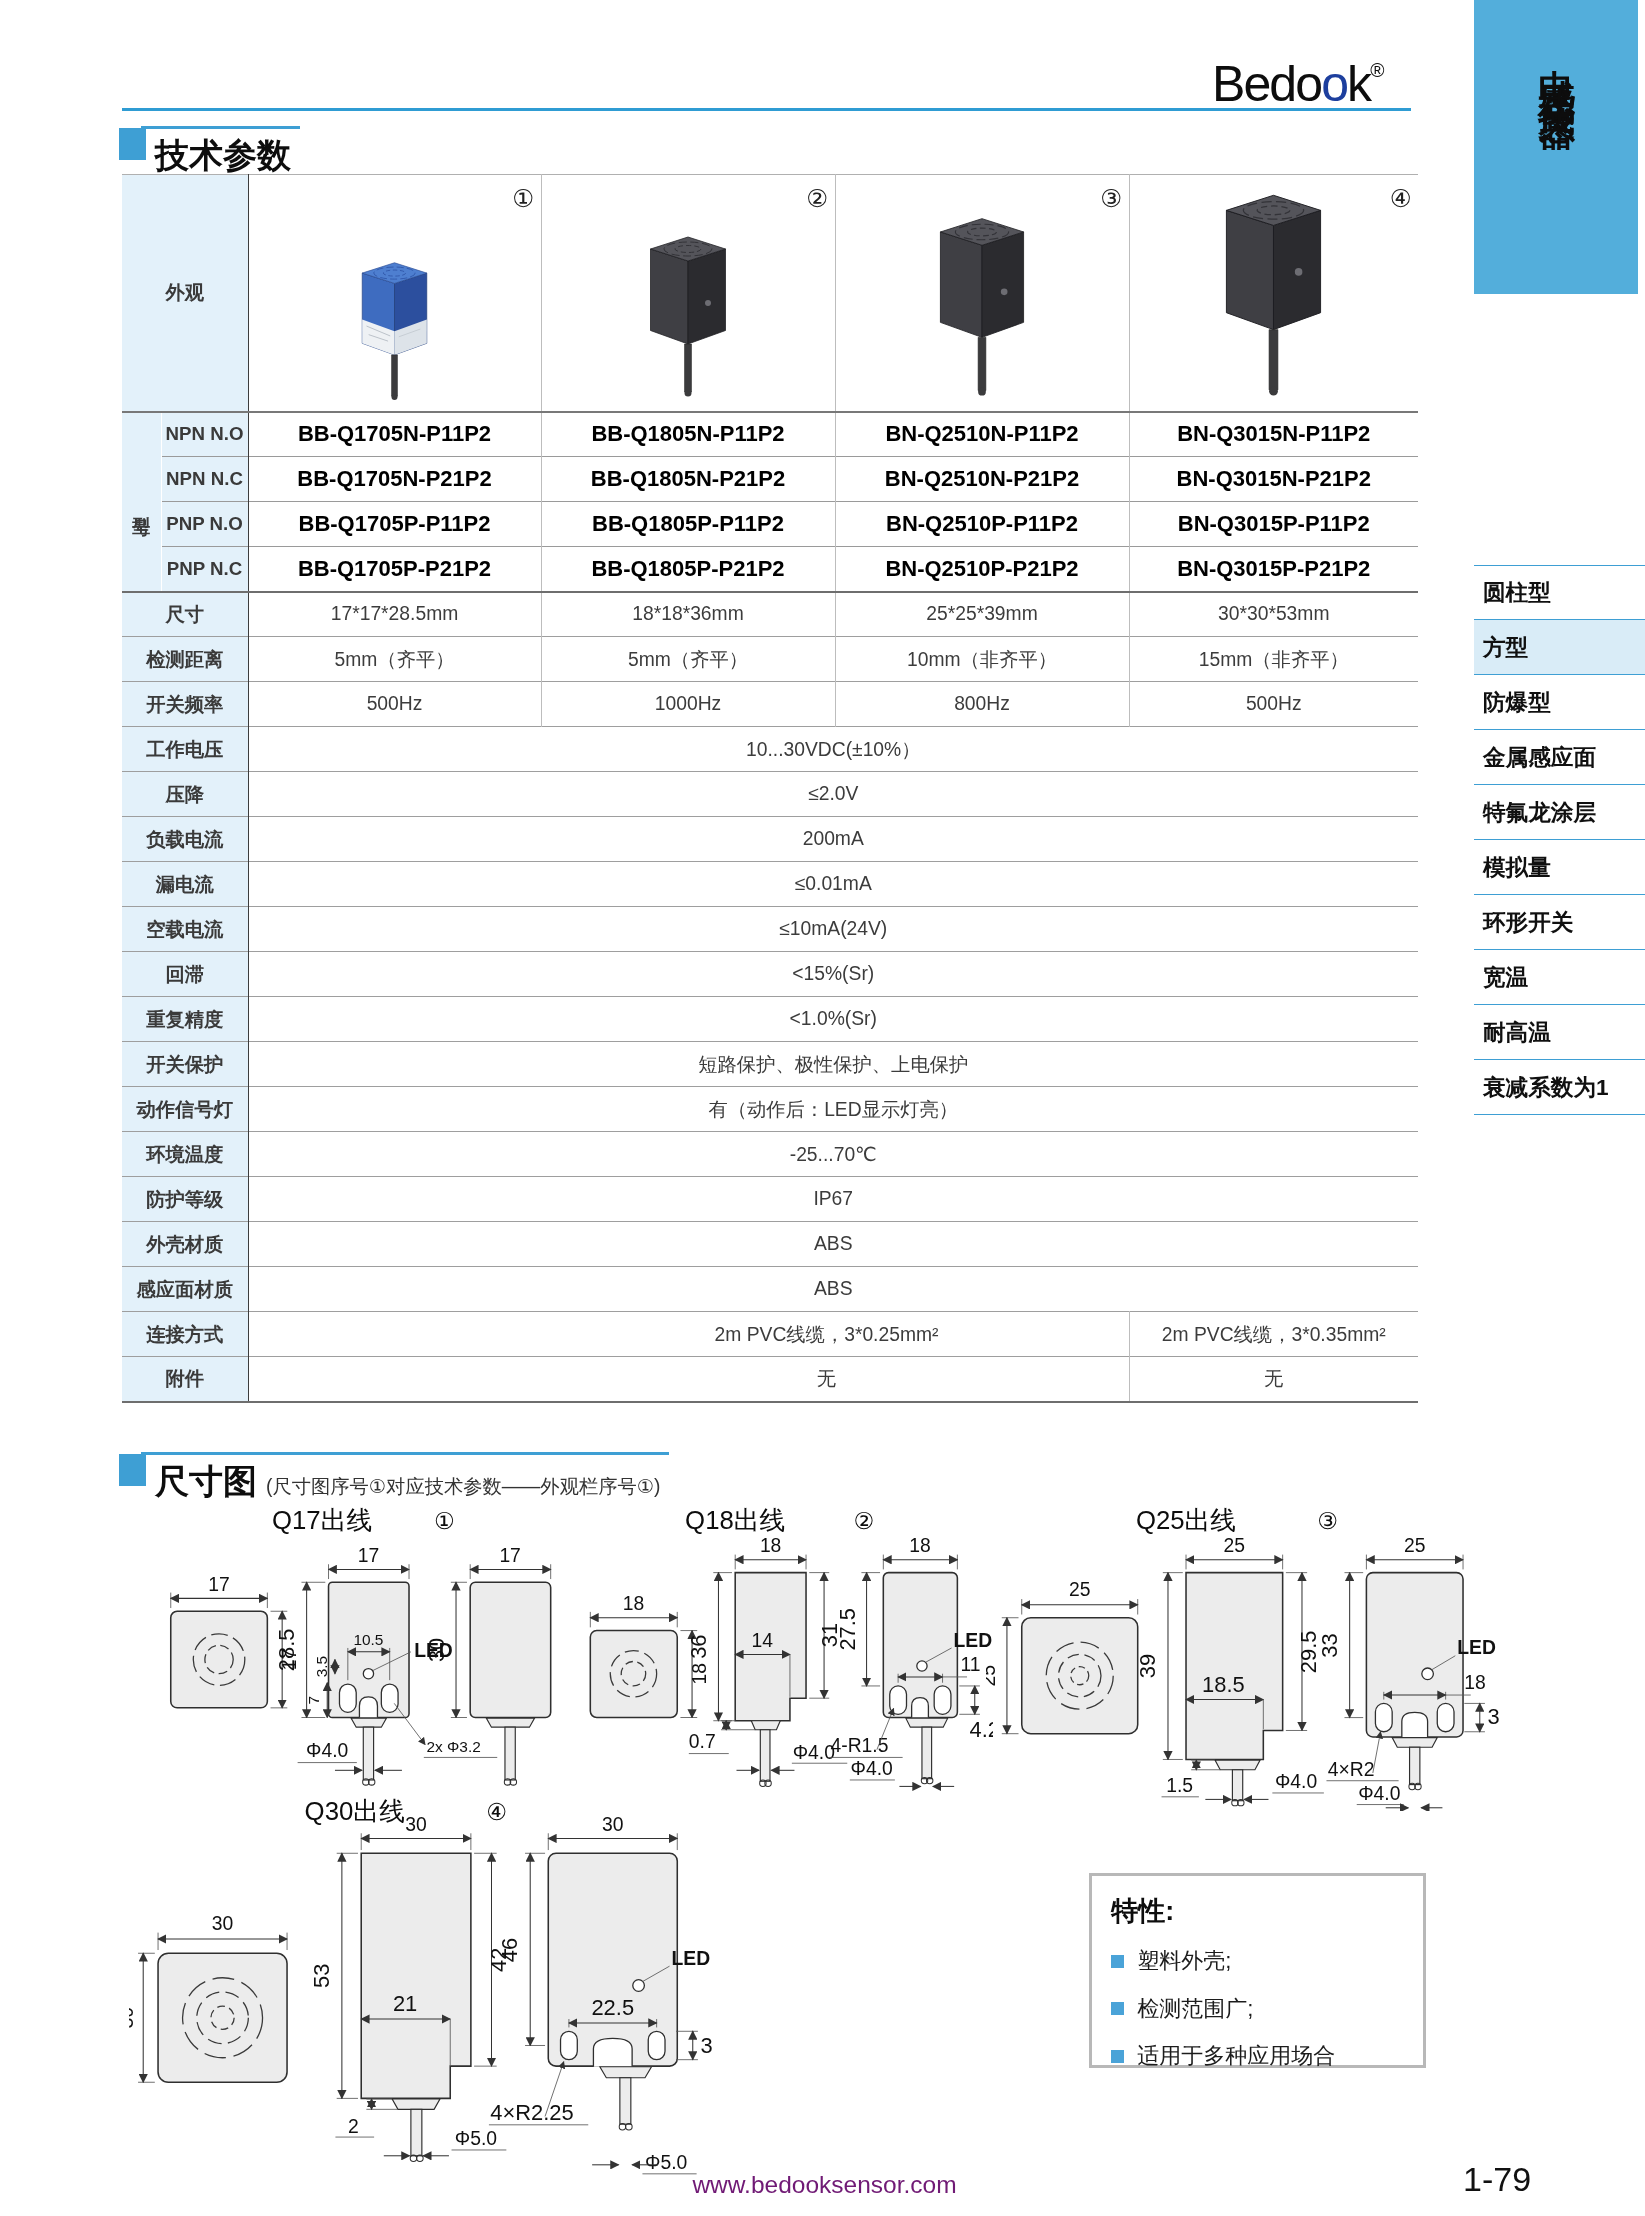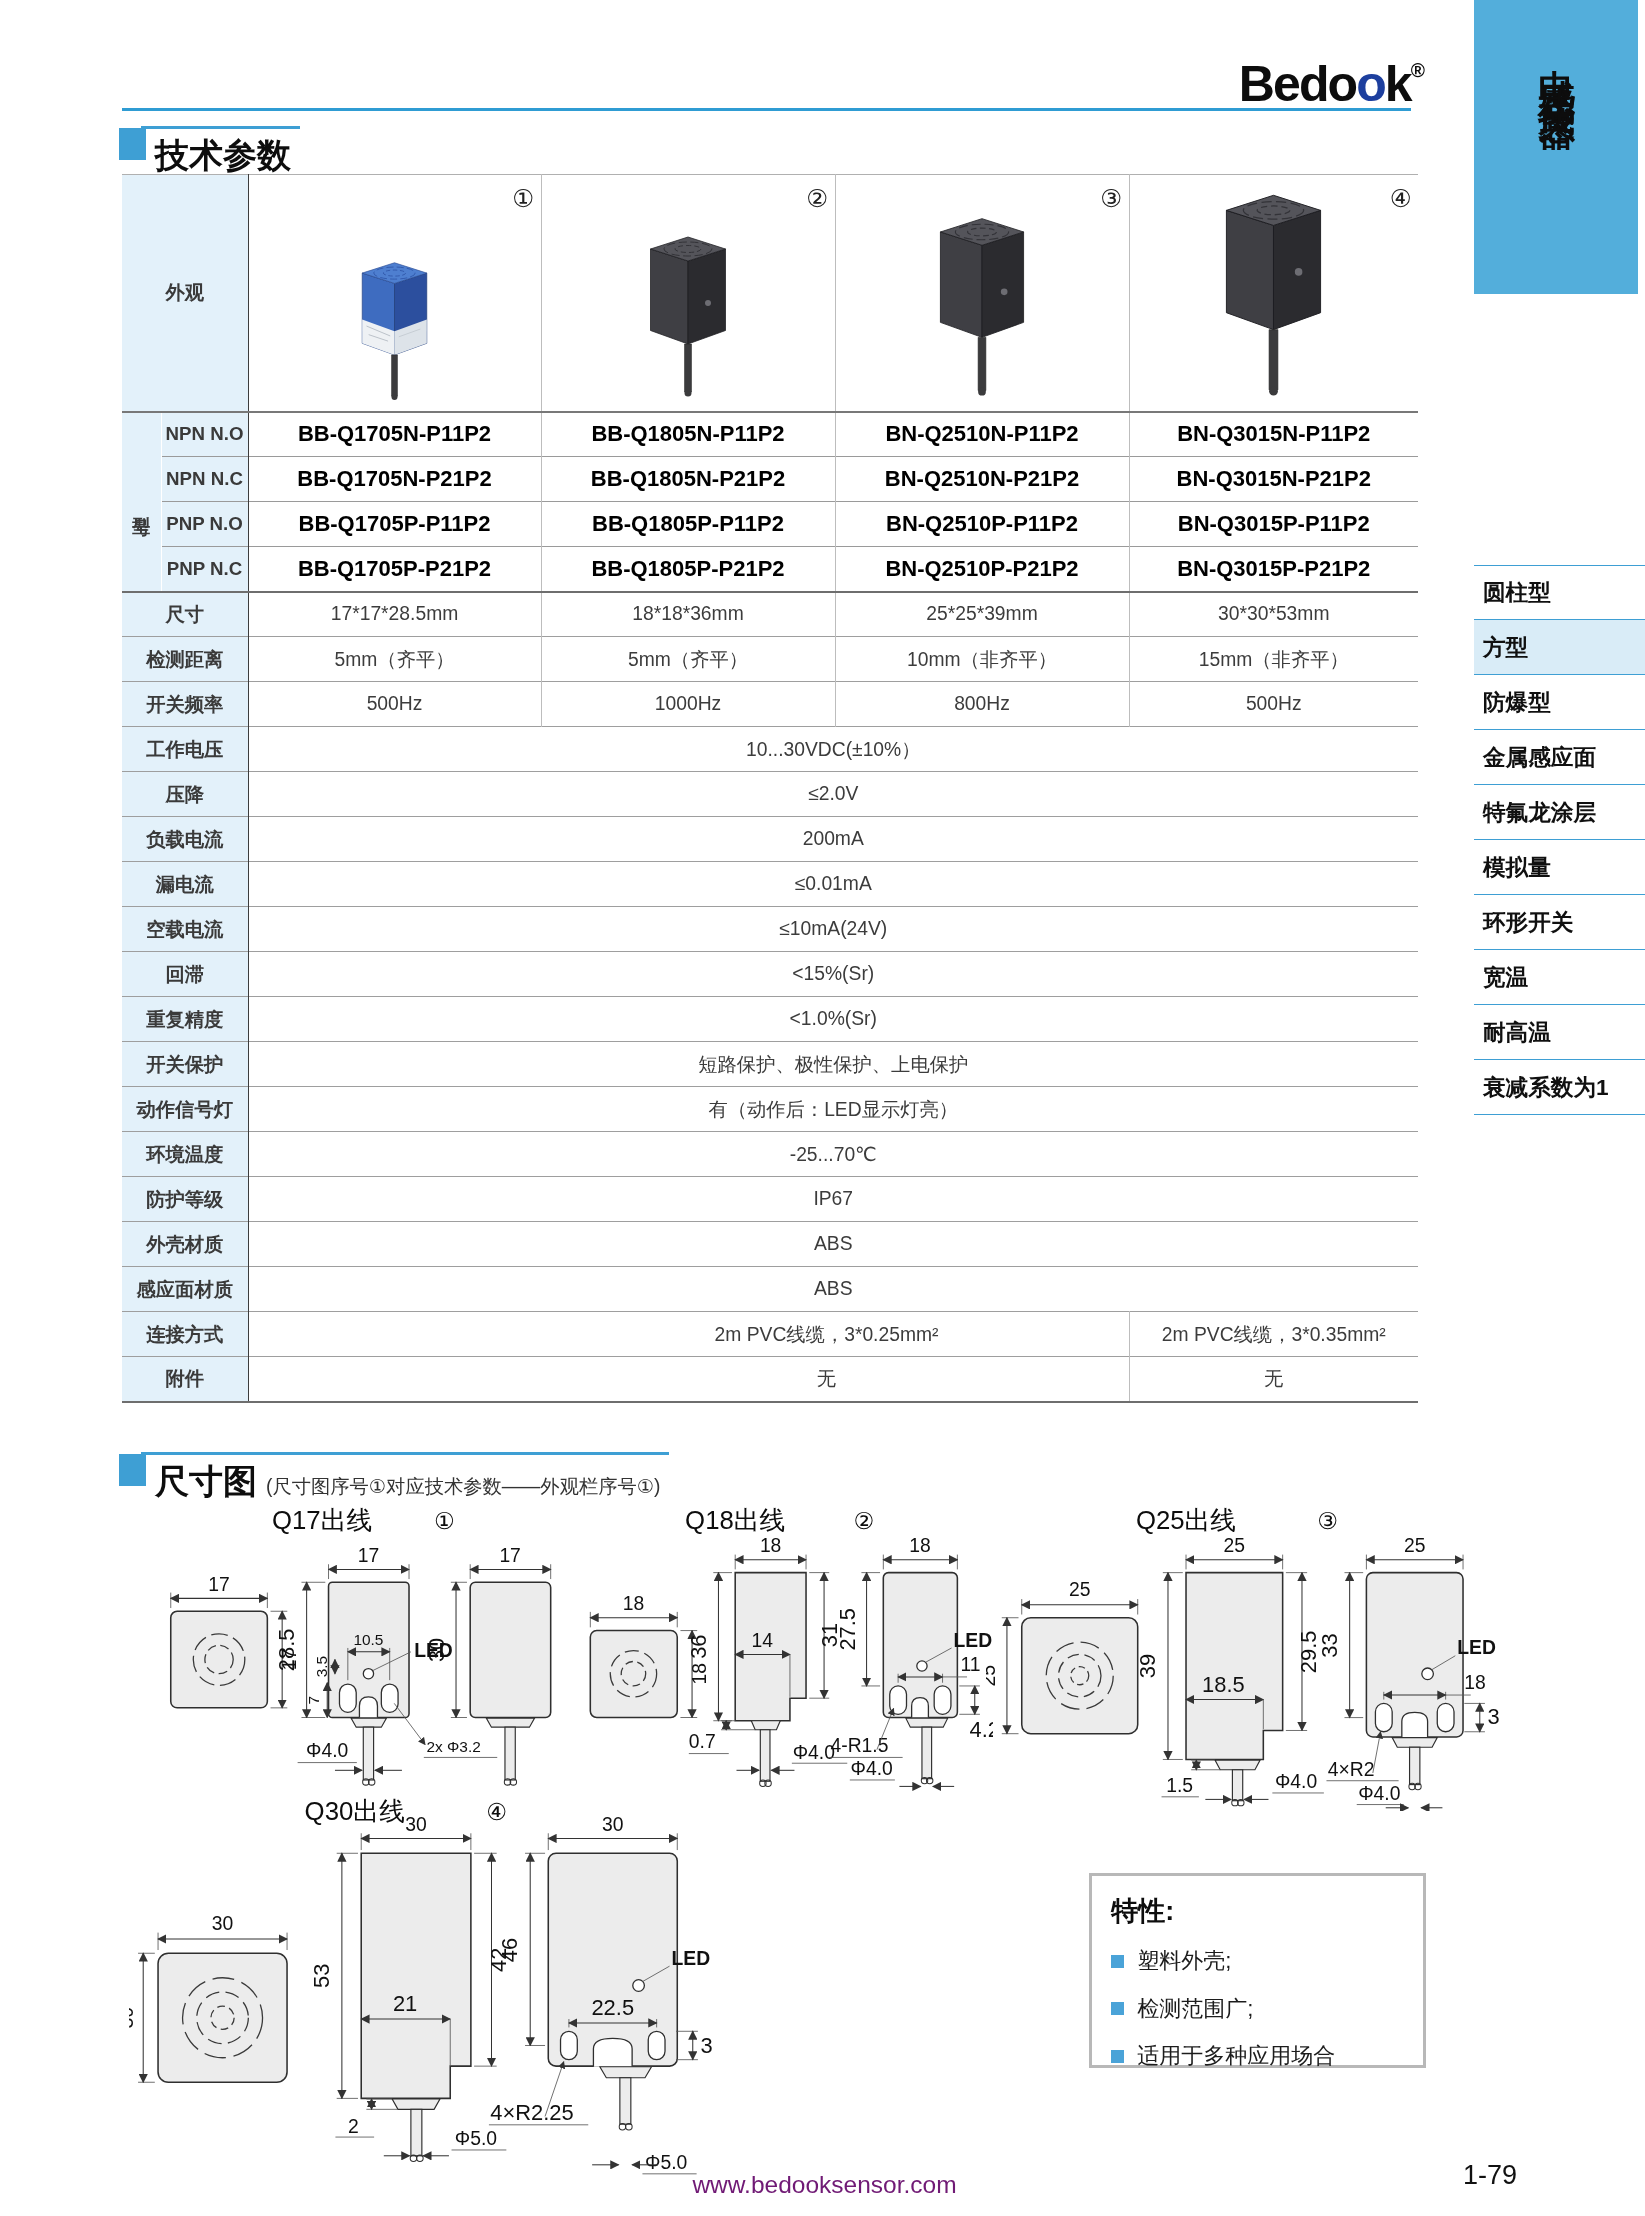--- a/index.html
+++ b/index.html
@@ -1,21 +1,21 @@
 <!DOCTYPE html>
 <html style="font-size:10.3px"><head>
 <meta charset="utf-8">
 <style>
   html,body{margin:0;padding:0;background:#888;}
   .page{position:relative;width:1645px;height:2216px;background:#ffffff;overflow:hidden;
         font-family:"Liberation Sans","DejaVu Sans",sans-serif;color:#222;}
 
   
-  .logo{position:absolute;left:1212px;top:55px;width:213px;text-align:right;
-        font-weight:bold;font-size:50px;letter-spacing:-1.9px;color:#0d0d0d;white-space:nowrap;}
+  .logo{position:absolute;left:1212px;top:55px;width:213px;
+        font-weight:normal;font-size:50px;letter-spacing:-1.9px;color:#0d0d0d;white-space:nowrap;}
   .logo .accent{color:#1d3f9e;}
   .logo sup{font-size:19.3px;vertical-align:24.5px;letter-spacing:0;}
   .header-rule{position:absolute;left:122px;top:108px;width:1289px;height:3.2px;background:#2f9cd3;}
 
   
   .banner{position:absolute;left:1474px;top:0;width:164px;height:294px;background:#53aedb;
           display:flex;justify-content:center;}
   .banner span{writing-mode:vertical-rl;text-orientation:upright;font-size:37px;font-weight:bold;
           color:#0d0d0d;letter-spacing:9px;margin-top:40px;}
 
@@ -74,21 +74,21 @@
   
   .features{position:absolute;left:1089px;top:1873px;width:337px;height:195px;border:3.9px solid #b8b8b8;
             box-sizing:border-box;padding:17px 19.3px;background:#fff;}
   .features .ft{font-size:27px;font-weight:bold;color:#0d0d0d;}
   .feat-item{display:flex;align-items:center;margin-top:17.4px;font-size:22px;color:#1c1c1c;}
   .feat-item .bullet{width:13px;height:13px;background:#4aa3d8;margin-right:13px;flex:0 0 auto;}
 
   
   .footer-url{position:absolute;left:612px;top:2171px;width:425px;text-align:center;
               font-size:24.5px;color:#701a75;}
-  .page-no{position:absolute;left:1463px;top:2160px;width:103px;font-size:27px;color:#111;}
+  .page-no{position:absolute;left:1463px;top:2160px;width:103px;font-size:34px;color:#111;}
 </style>
 </head>
 <body>
 
 <div class="page">
 
   <div class="logo"><span>Bedo</span><span class="accent">o</span><span>k</span><sup>®</sup></div>
   <div class="header-rule"></div>
 
   <div class="banner">

